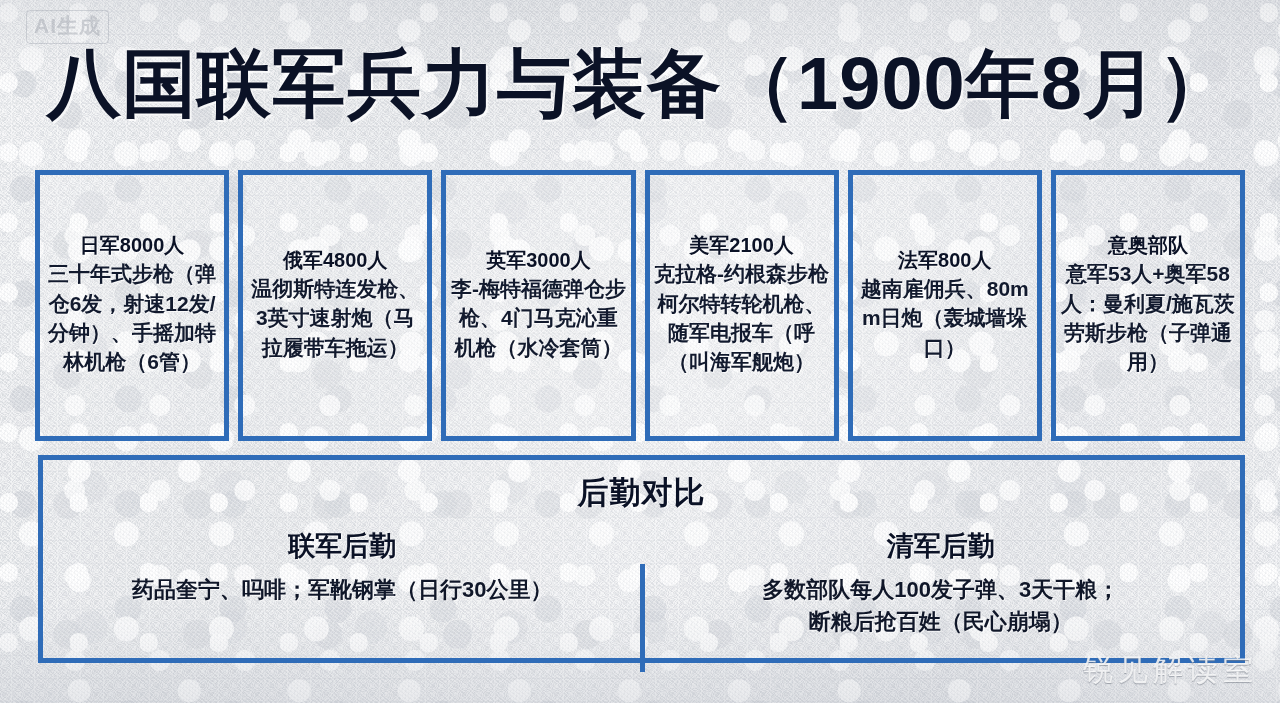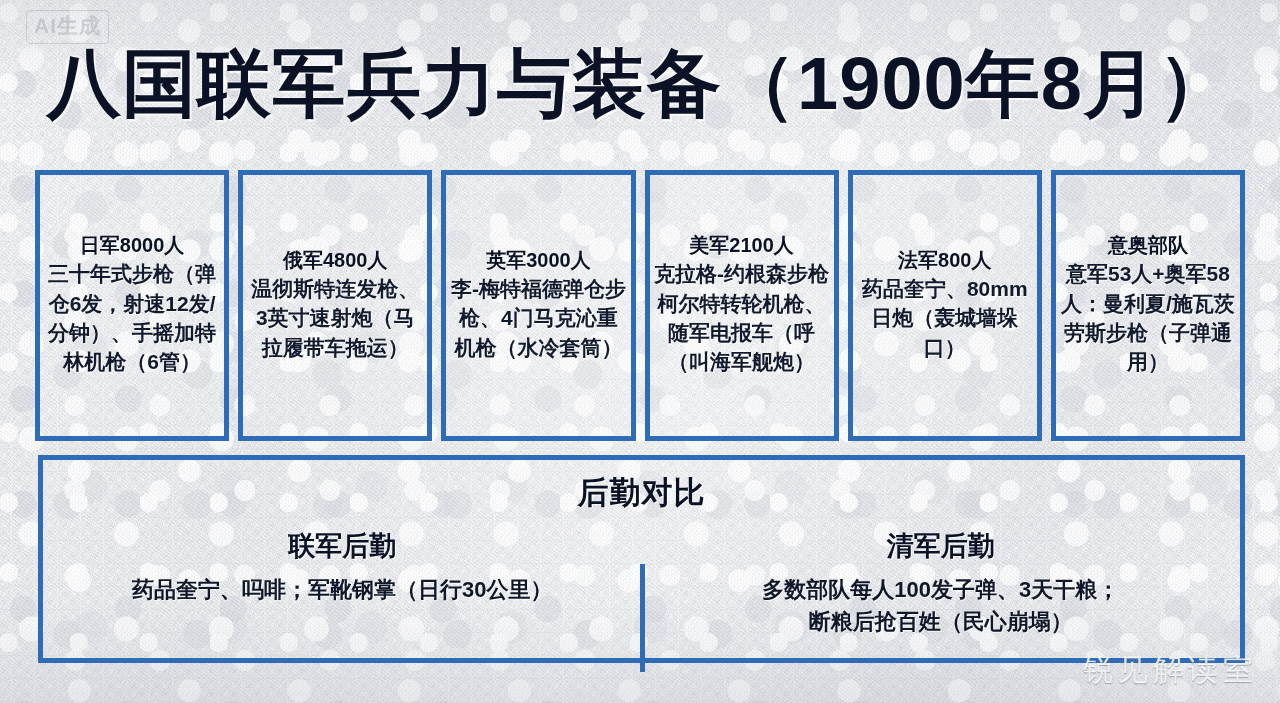--- a/index.html
+++ b/index.html
@@ -228,21 +228,21 @@
       <div class="card-body">李-梅特福德弹仓步枪、4门马克沁重机枪（水冷套筒）</div>
     </div>
 
     <div class="card">
       <div class="card-title">美军2100人</div>
       <div class="card-body">克拉格-约根森步枪柯尔特转轮机枪、随军电报车（呼（叫海军舰炮）</div>
     </div>
 
     <div class="card">
       <div class="card-title">法军800人</div>
-      <div class="card-body">药品奎宁、80mm日炮（轰城墙垛口）</div>
+      <div class="card-body">越南雇佣兵、80mm日炮（轰城墙垛口）</div>
     </div>
 
     <div class="card">
       <div class="card-title">意奥部队</div>
       <div class="card-body">意军53人+奥军58人：曼利夏/施瓦茨劳斯步枪（子弹通用）</div>
     </div>
 
   </div>
 
   <div id="logistics">

